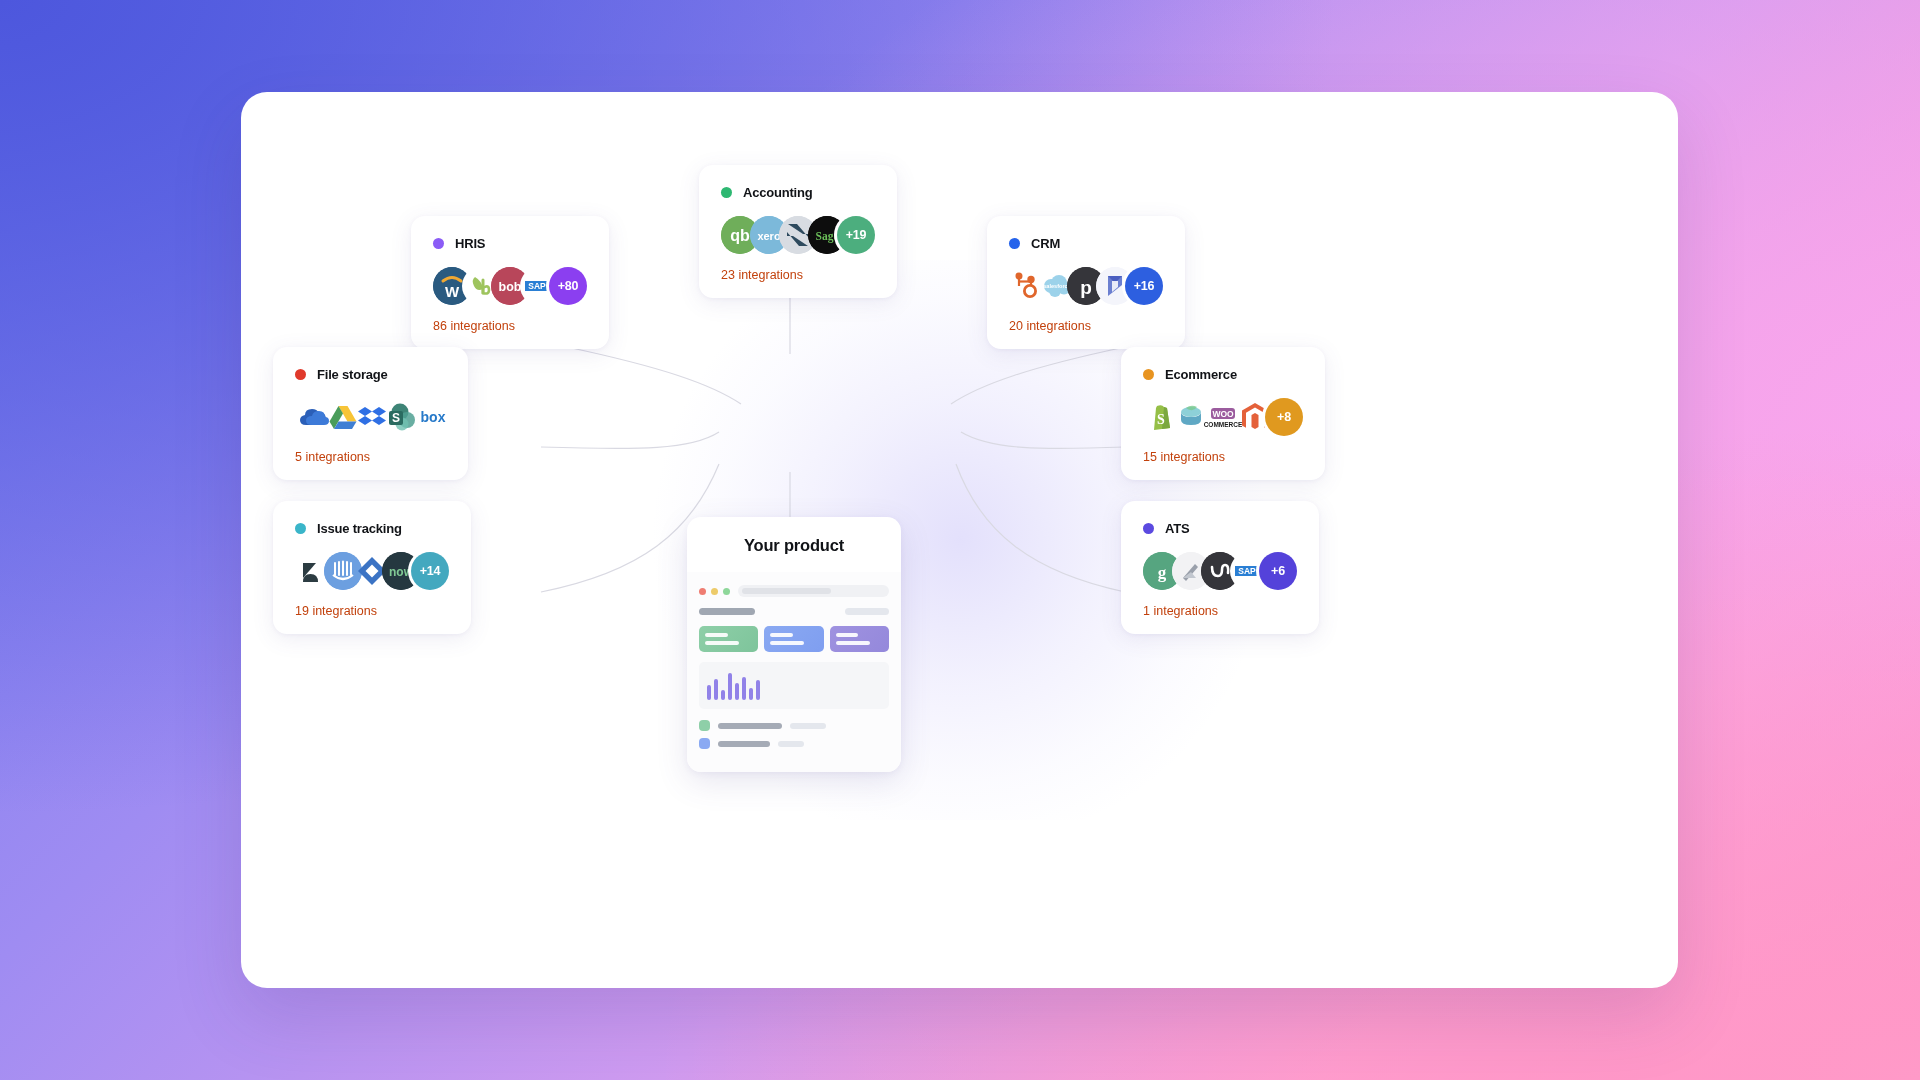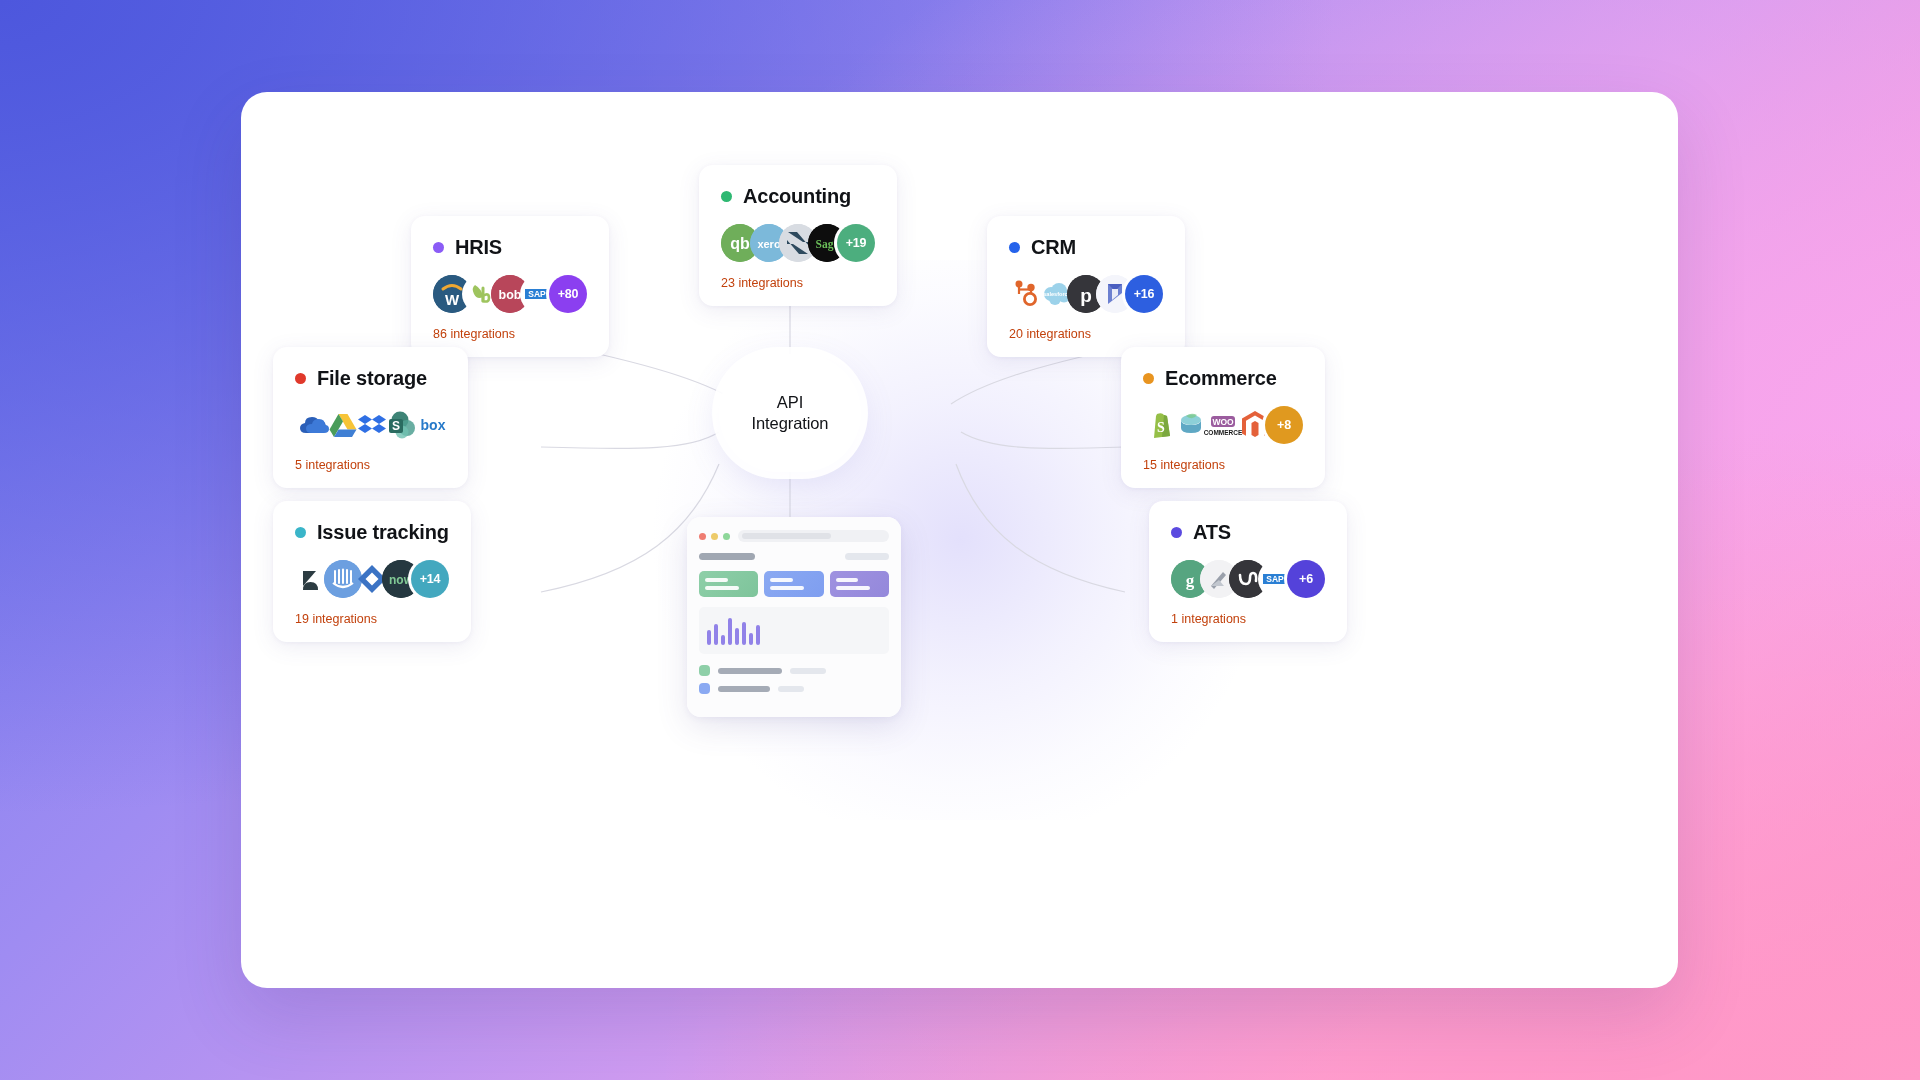--- a/index.html
+++ b/index.html
@@ -61,21 +61,21 @@
   .card {
     position: absolute;
     background: #ffffff;
     border-radius: 14px;
     padding: 20px 22px 16px 22px;
     box-shadow: 0 5px 22px rgba(85,75,150,0.10), 0 1px 4px rgba(85,75,150,0.06);
     z-index: 5;
   }
   .card-head { display: flex; align-items: center; gap: 11px; margin-bottom: 16px; }
   .dot { width: 11px; height: 11px; border-radius: 50%; flex: 0 0 auto; }
-  .card-title { font-size: 20px; font-weight: 700; color: #111317; letter-spacing: -0.2px; white-space: nowrap; }
+  .card-title { font-size: 13px; font-weight: 700; color: #111317; letter-spacing: -0.2px; white-space: nowrap; }
   .logos { display: flex; align-items: center; margin-bottom: 14px; height: 38px; }
   .logo {
     width: 38px; height: 38px; border-radius: 50%;
     display: flex; align-items: flex-start; justify-content: center;
     margin-right: -9px; position: relative;
     font-size: 11px; font-weight: 700; color: #fff;
     overflow: hidden; flex: 0 0 auto;
   }
   .logo.plain { background: transparent; overflow: visible; }
   .logo svg { display: block; }
@@ -87,21 +87,21 @@
   }
   .count { font-size: 12.5px; color: #c2410c; }
 
   
   #card-hris       { left: 170px; top: 124px; }
   #card-accounting { left: 458px; top: 73px; }
   #card-crm        { left: 746px; top: 124px; }
   #card-filestorage{ left: 32px;  top: 255px; }
   #card-ecommerce  { left: 880px; top: 255px; }
   #card-issue      { left: 32px;  top: 409px; }
-  #card-ats        { left: 880px; top: 409px; margin-left: 28px; }
+  #card-ats        { left: 880px; top: 409px; }
 
   
   .product {
     position: absolute;
     left: 446px; top: 425px;
     width: 214px;
     background: #ffffff;
     border-radius: 14px;
     box-shadow: 0 10px 32px rgba(85,75,150,0.14), 0 2px 6px rgba(85,75,150,0.06);
     z-index: 7;
@@ -432,28 +432,23 @@
             <circle cx="19" cy="19" r="19" fill="#ffffff"></circle>
             <path d="M5 14 h28 l-6 10 h-22z" fill="#2a7fd4"></path>
             <text x="17" y="22" font-size="8.5" font-weight="700" fill="#fff" text-anchor="middle" font-family="Liberation Sans">SAP</text>
           </svg>
       </span>
       <span class="more" style="background:#5442da;box-shadow:0 0 0 3px #fff">+6</span>
     </div>
     <div class="count">1 integrations</div>
   </div>
 
-  <div class="center-node">
-    <div class="center-node-label">
-      <span>API</span><br>
-      <span>Integration</span>
-    </div>
-  </div>
 
   <div class="product">
+    <div class="product-title">Your product</div>
     <div class="product-body">
 
       <div class="mock-row1">
         <span class="tdots">
           <i class="tdot" style="background:#ef7d72"></i>
           <i class="tdot" style="background:#edcb6a"></i>
           <i class="tdot" style="background:#8ed79a"></i>
         </span>
         <span class="urlbar">
             <i></i>

